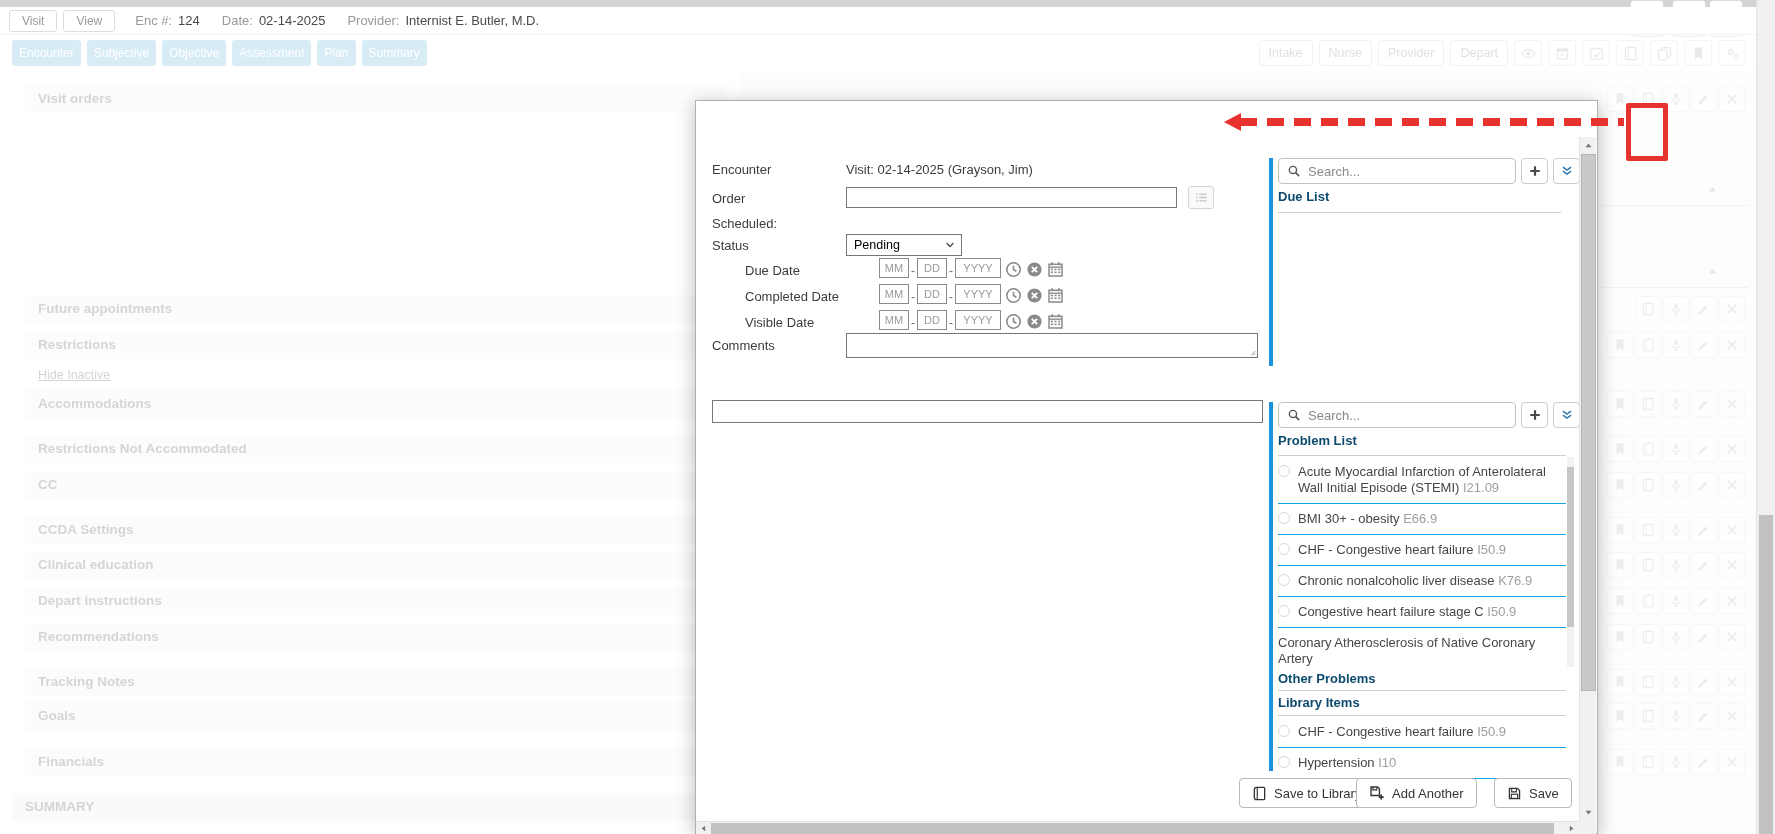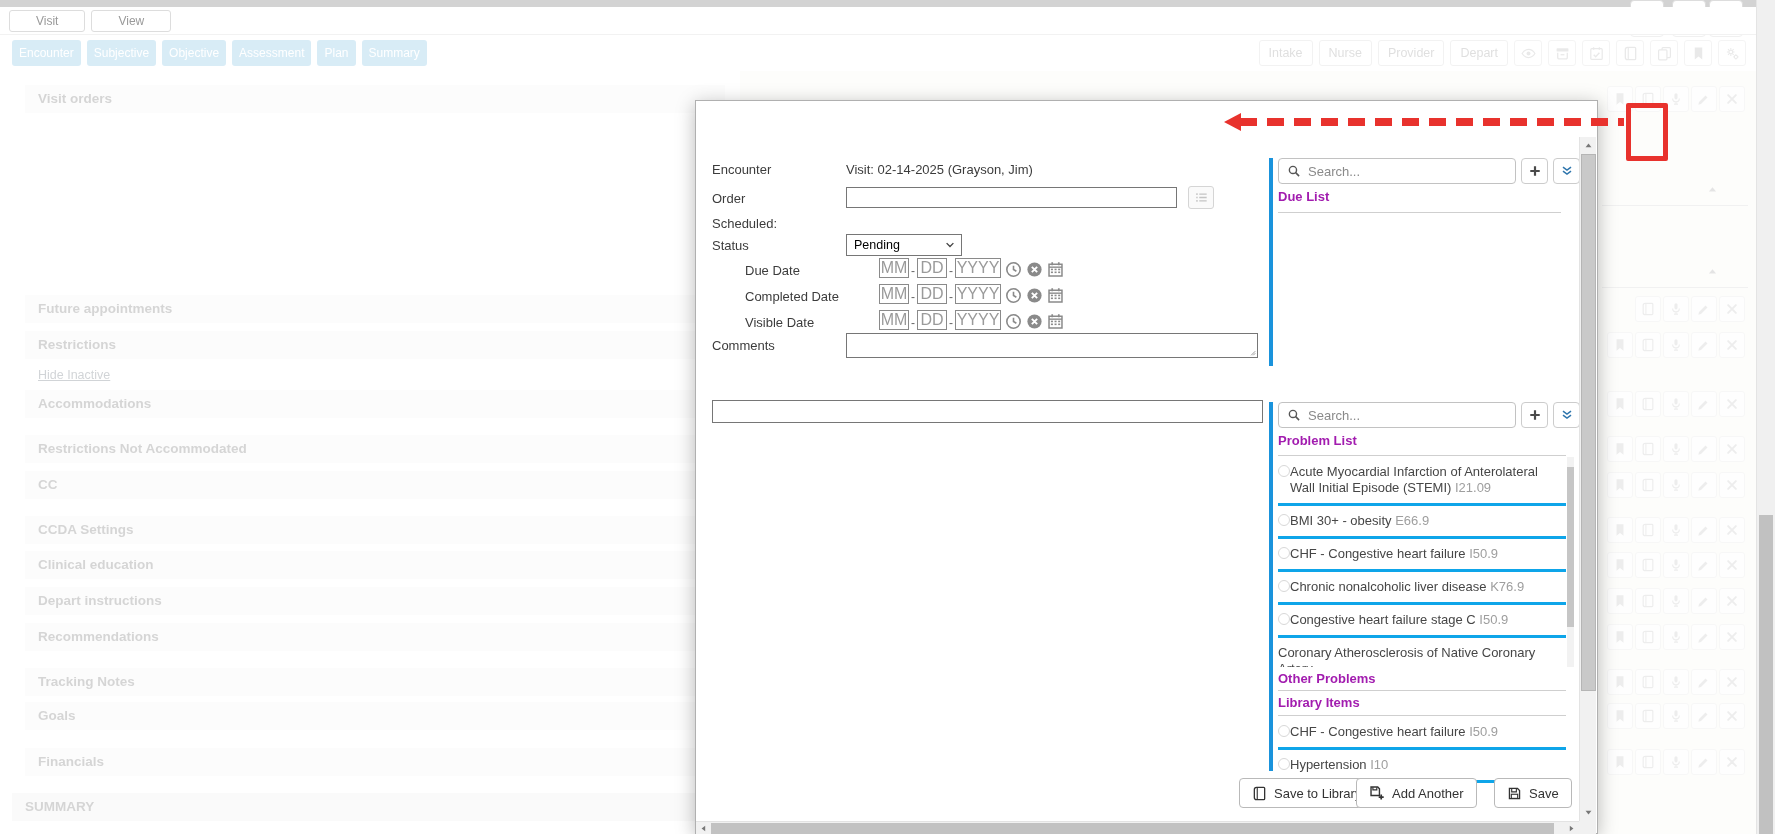--- a/index.html
+++ b/index.html
@@ -4,21 +4,21 @@
 <style>
   * { box-sizing: border-box; margin: 0; padding: 0; }
   html,body { background:#fff; }
   .page {
     position: relative; width: 1775px; height: 834px; overflow: hidden;
     font-family: "Liberation Sans", "DejaVu Sans", sans-serif; background:#fbfaf7;
   }
   .topstrip { position:absolute; left:0; top:0; width:1775px; height:7px; background:#d3d3d3; }
   .topbar { position:absolute; left:0; top:7px; width:1756px; height:28px; background:#fff;
     border-bottom:1px solid #e2e2e2; display:flex; align-items:center; padding-left:9px; gap:6px; z-index:2;}
-  .tab-btn { border:1px solid #ddd; border-radius:3px; color:#9a9a9a; font-size:12px; padding:3px 26px; background:#fff; }
+  .tab-btn { border:1px solid #ddd; border-radius:3px; color:#9a9a9a; font-size:12px; padding:3px 12px; background:#fff; }
   .enc-info { display:flex; gap:6px; margin-left:14px; font-size:13px; align-items:center; }
   .lab { color:#999; } .val { color:#4a4a4a; } .gap { width:10px; }
 
   .toolbar { position:absolute; left:0; top:35px; width:1756px; height:36px; background:#fff;
     display:flex; align-items:center; justify-content:space-between; padding:0 10px 0 12px; z-index:1;}
   .tb-left { display:flex; gap:6px; }
   .nav-btn { background:var(--navblue,#a9d5ec); color:#fff; font-size:12px; border-radius:3px; padding:6px 7px; border:none; }
   .tb-right { display:flex; gap:6px; align-items:center; }
   .ghost-btn { background:#fff; border:1px solid #e3e3e3; border-radius:3px; color:#b9b9b9; font-size:12.5px; padding:5px 9px; }
   .icon-btn { width:28px; height:26px; border:1px solid #e7e7e7; border-radius:3px; color:#cfcfcf;
@@ -52,41 +52,41 @@
   .f-label { position:absolute; left:16px; font-size:13px; color:#3c3c3c; }
   .f-value { position:absolute; font-size:13px; color:#3c3c3c; }
   .txt { position:absolute; border:1px solid #767676; background:#fff; font-size:13px; padding:0 4px; }
   .mini-btn { position:absolute; width:26px; height:23px; border:1px solid #d5d5d5; border-radius:3px; background:#fafafa;
     color:#c4c4c4; display:flex; align-items:center; justify-content:center;}
   .select { position:absolute; width:116px; height:22px; border:1px solid #767676; background:#fff; font-size:12.5px; color:#000;
     display:flex; align-items:center; justify-content:space-between; padding:0 5px 0 7px;}
   .sel-chev { color:#444; display:flex; }
   .date-row { position:absolute; left:1px; height:22px; display:flex; align-items:flex-end;margin-left:48px; }
   .dr-label { width:134px; font-size:13px; color:#3c3c3c; flex:none; }
-  .d-box { border:1px solid #8a8a8a; height:20px; display:flex; align-items:center; justify-content:center; color:#9a9a9a; font-size:16px; background:#fff;}
+  .d-box { border:1px solid #8a8a8a; height:20px; display:flex; align-items:center; justify-content:center; color:#9a9a9a; font-size:11px; background:#fff;}
   .dash { margin:0 2px; color:#666; font-size:12px; }
   .d-ico { color:#8a8a8a; display:flex; margin-left:4px; }
   .comments { position:absolute; width:412px; height:25px; border:1px solid #767676; background:#fff; }
   .resize { position:absolute; right:0; bottom:0; color:#888; display:flex; }
   .vbar { position:absolute; left:573px; width:4px; background:var(--accent,#1a93dc); }
   .search-row { position:absolute; left:582px; display:flex; gap:5px; }
   .search-input { width:238px; height:26px; border:1px solid #c2c2c2; border-radius:4px; display:flex; align-items:center;
     padding:0 8px; gap:7px; background:#fff; }
   .mag { color:#555; display:flex; }
   .ph { color:#8a8a8a; font-size:13px; }
   .sq-btn { width:27px; height:26px; border:1px solid #ccc; border-radius:4px; background:#fff;
     display:flex; align-items:center; justify-content:center; }
   .sq-btn.plus { color:#4a4a4a; } .sq-btn.chev { color:#2f76ad; }
-  .panel-header { position:absolute; left:582px; font-weight:bold; font-size:13px; color:#a21caf; }
+  .panel-header { position:absolute; left:582px; font-weight:bold; font-size:13px; color:#0c4a6e; }
   .rule { position:absolute; height:1px; background:#cfcfcf; }
   .reason-bar { position:absolute; left:14px; top:270px; width:864px; height:19px; background:#eaeaea;
     font-weight:bold; font-size:13px; color:#222; line-height:19px; padding-left:4px;}
   .plist { position:absolute; left:582px; top:356px; width:288px; height:210px; overflow:hidden; }
   .plist2 { position:absolute; left:582px; top:616px; width:288px; }
-  .p-item { display:flex; align-items:flex-start; padding:7px 0; border-bottom:3px solid #0ea5e9; gap:0;
+  .p-item { display:flex; align-items:flex-start; padding:7px 0; border-bottom:1px solid #0ea5e9; gap:8px;
     font-size:13px; color:#464646; line-height:16px; }
   .radio { width:12px; height:12px; border:1px solid #d8d8d8; border-radius:50%; flex:none; margin-top:1px; background:#fff; }
   .p-code { color:#9e9e9e; }
   .inner-scroll { position:absolute; left:871px; top:356px; width:7px; height:210px; background:#f2f2f2; }
   .inner-thumb { position:absolute; left:0; top:10px; width:7px; height:160px; background:#c6c6c6; }
   .fbtn { position:absolute; top:677px; height:30px; border:1px solid #b9b9b9; border-radius:4px; background:#fff; color:#333;
     font-size:13px; display:flex; align-items:center; gap:7px; padding:0 12px; }
   .m-vscroll { position:absolute; left:883px; top:36px; width:17px; height:684px; background:#f1f1f1; border-left:1px solid #e3e3e3;}
   .vs-arrow { position:absolute; left:0; width:17px; height:17px; color:#777; display:flex; align-items:center; justify-content:center;}
   .vs-arrow.up { top:0; } .vs-arrow.down { bottom:0; }
@@ -109,20 +109,30 @@
 </head>
 <body>
 
 <div class="page" id="page" style="--accent: #1a93dc; --red: #e8322d; --navblue: #a9d5ec;">
 
   <div class="topstrip"></div>
 
   <div class="topbar">
     <button class="tab-btn">Visit</button>
     <button class="tab-btn">View</button>
+    <div class="enc-info">
+      <span class="lab">Enc #:</span>
+      <span class="val">124</span>
+      <span class="gap"></span>
+      <span class="lab">Date:</span>
+      <span class="val">02-14-2025</span>
+      <span class="gap"></span>
+      <span class="lab">Provider:</span>
+      <span class="val">Internist E. Butler, M.D.</span>
+    </div>
   </div>
 
   <div class="toolbar">
     <div class="tb-left" id="tb-left">
         <button class="nav-btn">Encounter</button>
         <button class="nav-btn">Subjective</button>
         <button class="nav-btn">Objective</button>
         <button class="nav-btn">Assessment</button>
         <button class="nav-btn">Plan</button>
         <button class="nav-btn">Summary</button>

